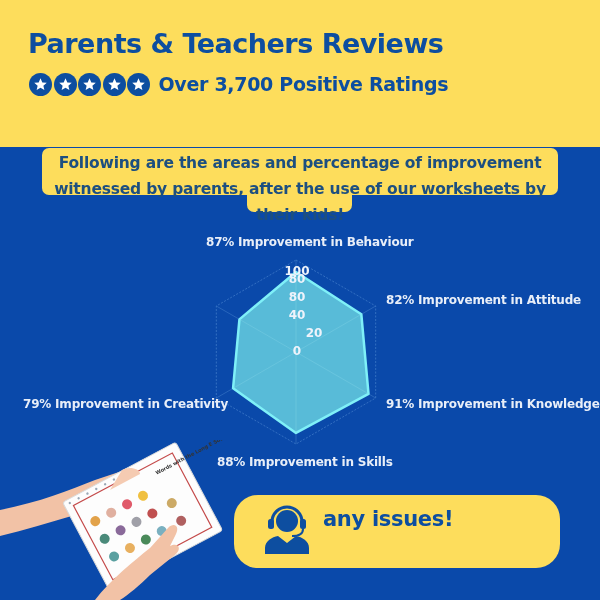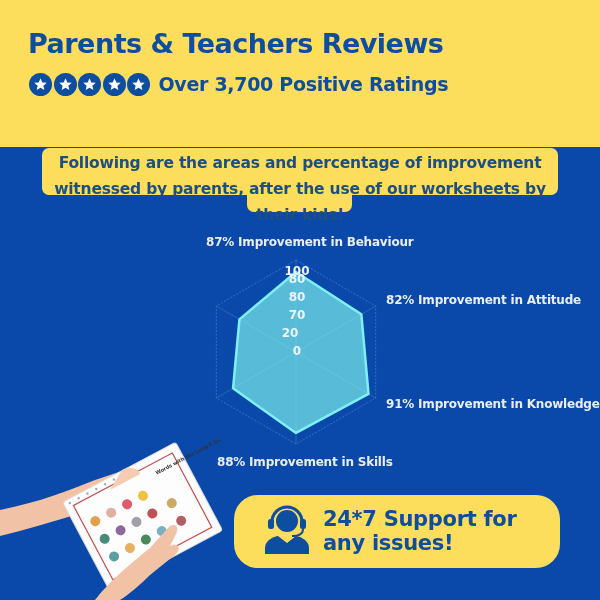--- a/index.html
+++ b/index.html
@@ -76,25 +76,26 @@
       <line x1="296" y1="352" x2="361.33295646149804" y2="314.28000000000003" stroke="#8fd8e8" stroke-width="0.5" stroke-opacity="0.5"></line>
       <line x1="296" y1="352" x2="368.50364680483324" y2="393.86" stroke="#8fd8e8" stroke-width="0.5" stroke-opacity="0.5"></line>
       <line x1="296" y1="352" x2="296" y2="432.96" stroke="#8fd8e8" stroke-width="0.5" stroke-opacity="0.5"></line>
       <line x1="296" y1="352" x2="233.057273652947" y2="388.34" stroke="#8fd8e8" stroke-width="0.5" stroke-opacity="0.5"></line>
       <line x1="296" y1="352" x2="239.43122062480046" y2="319.34" stroke="#8fd8e8" stroke-width="0.5" stroke-opacity="0.5"></line>
     </svg>
   <div class="axis-label" id="lbl0" style="left:206px;top:235px;">87% Improvement in Behaviour</div>
   <div class="axis-label" id="lbl1" style="left:386px;top:293px;">82% Improvement in Attitude</div>
   <div class="axis-label" id="lbl2" style="left:386px;top:397px;">91% Improvement in Knowledge</div>
   <div class="axis-label" id="lbl3" style="left:217px;top:455px;">88% Improvement in Skills</div>
+  <div class="axis-label" id="lbl4" style="left:23px;top:397px;">79% Improvement in Creativity</div>
   <div class="tick-label" style="left:277px;top:264px;">100</div>
   <div class="tick-label" style="left:277px;top:272px;">80</div>
   <div class="tick-label" style="left:277px;top:290px;">80</div>
-  <div class="tick-label" style="left:277px;top:308px;">70</div>
-  <div class="tick-label" style="left:270px;top:326px;">20</div>
+  <div class="tick-label" style="left:277px;top:308px;">40</div>
+  <div class="tick-label" style="left:294px;top:326px;">20</div>
   <div class="tick-label" style="left:277px;top:344px;">0</div>
 </div>
 
 <div class="hands">
   <svg width="230" height="160" viewBox="0 0 230 160">
 
     <path d="M0,70 C40,62 70,50 95,40 L125,30 C132,28 135,34 128,38 L108,48 L115,52 L75,75 C50,82 25,90 0,96 Z" fill="#f2c2a6"></path>
 
     <g transform="rotate(-28 140 80)">
       <rect x="80" y="28" width="128" height="100" rx="3" fill="#fdfdfd" stroke="#d9d9d9" stroke-width="1"></rect>
@@ -136,16 +137,15 @@
     <svg width="50" height="52" viewBox="0 0 50 52">
       <circle cx="25" cy="17" r="11" fill="#0d4ea0"></circle>
       <path d="M10,18 a15,15 0 0 1 30,0" fill="none" stroke="#0d4ea0" stroke-width="3"></path>
       <rect x="6" y="15" width="6" height="10" rx="2.5" fill="#0d4ea0"></rect>
       <rect x="38" y="15" width="6" height="10" rx="2.5" fill="#0d4ea0"></rect>
       <path d="M41,25 C41,30 36,32 30,32" fill="none" stroke="#0d4ea0" stroke-width="2"></path>
       <path d="M3,50 L3,44 C3,37 10,33 16,32 L25,39 L34,32 C40,33 47,37 47,44 L47,50 Z" fill="#0d4ea0"></path>
     </svg>
   </div>
   <div class="support-text">
-    <div>24*7 Support for</div>
     <div>any issues!</div>
   </div>
 </div>
 
 </body></html>

